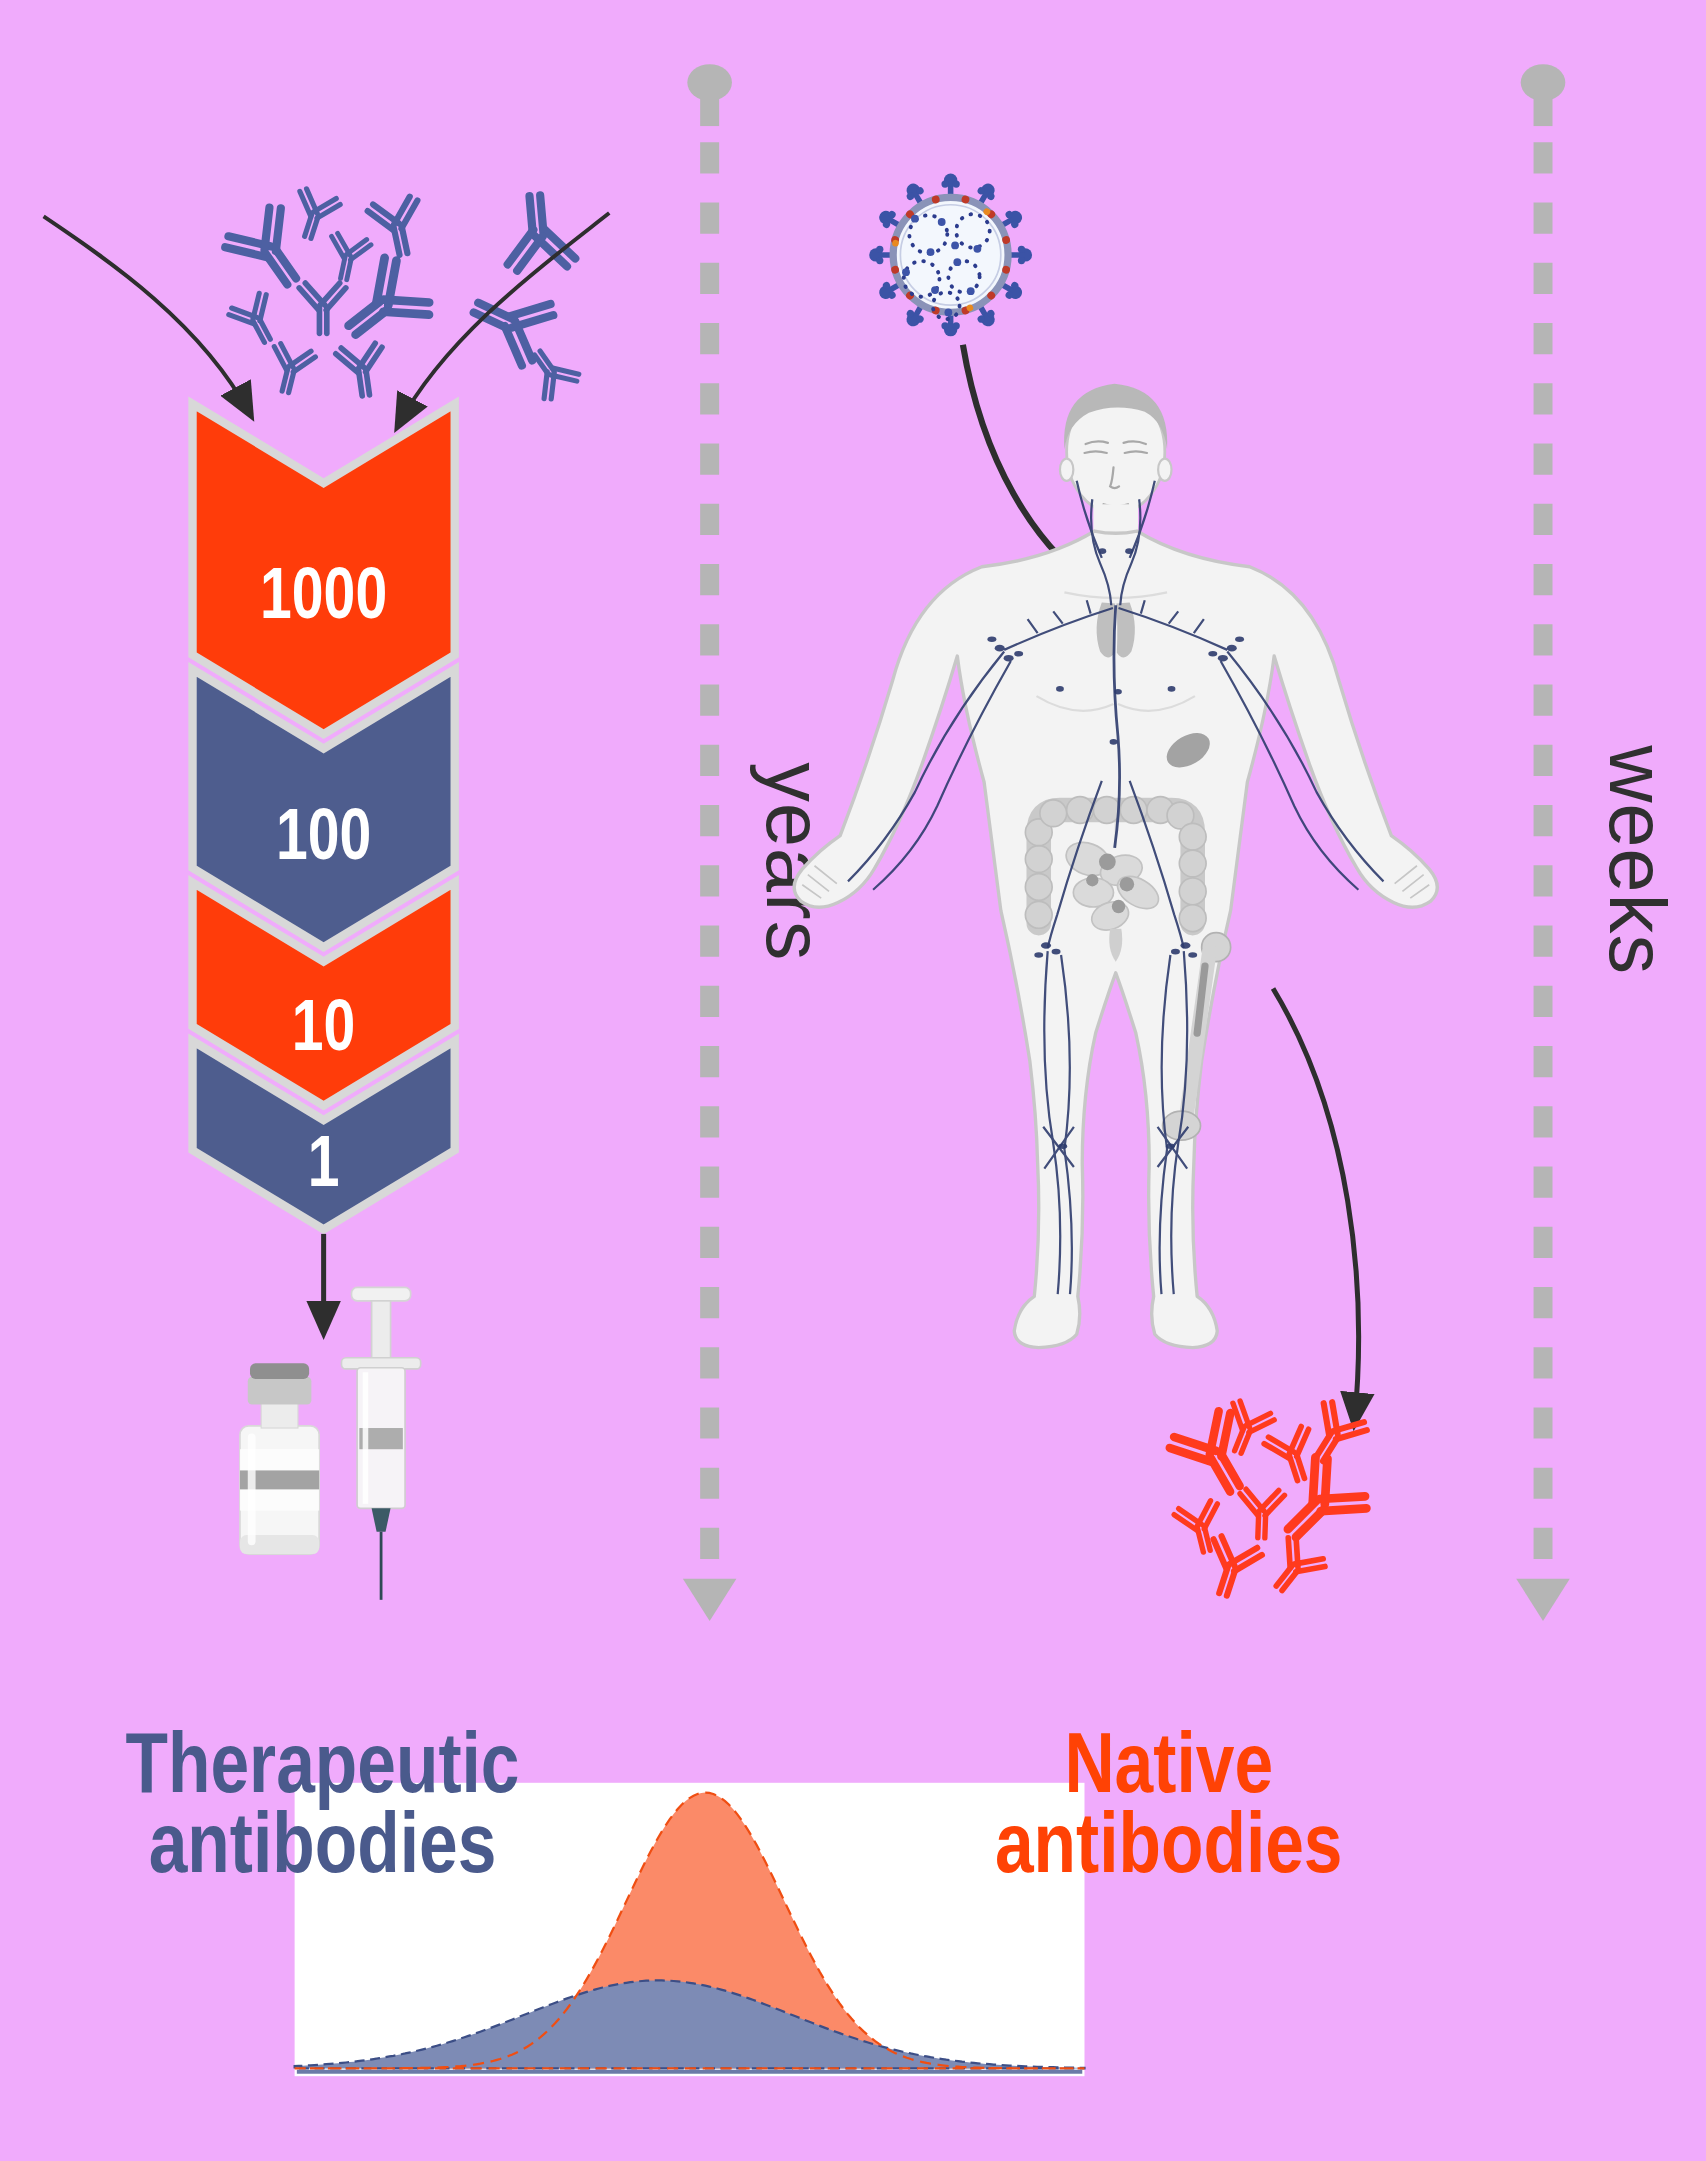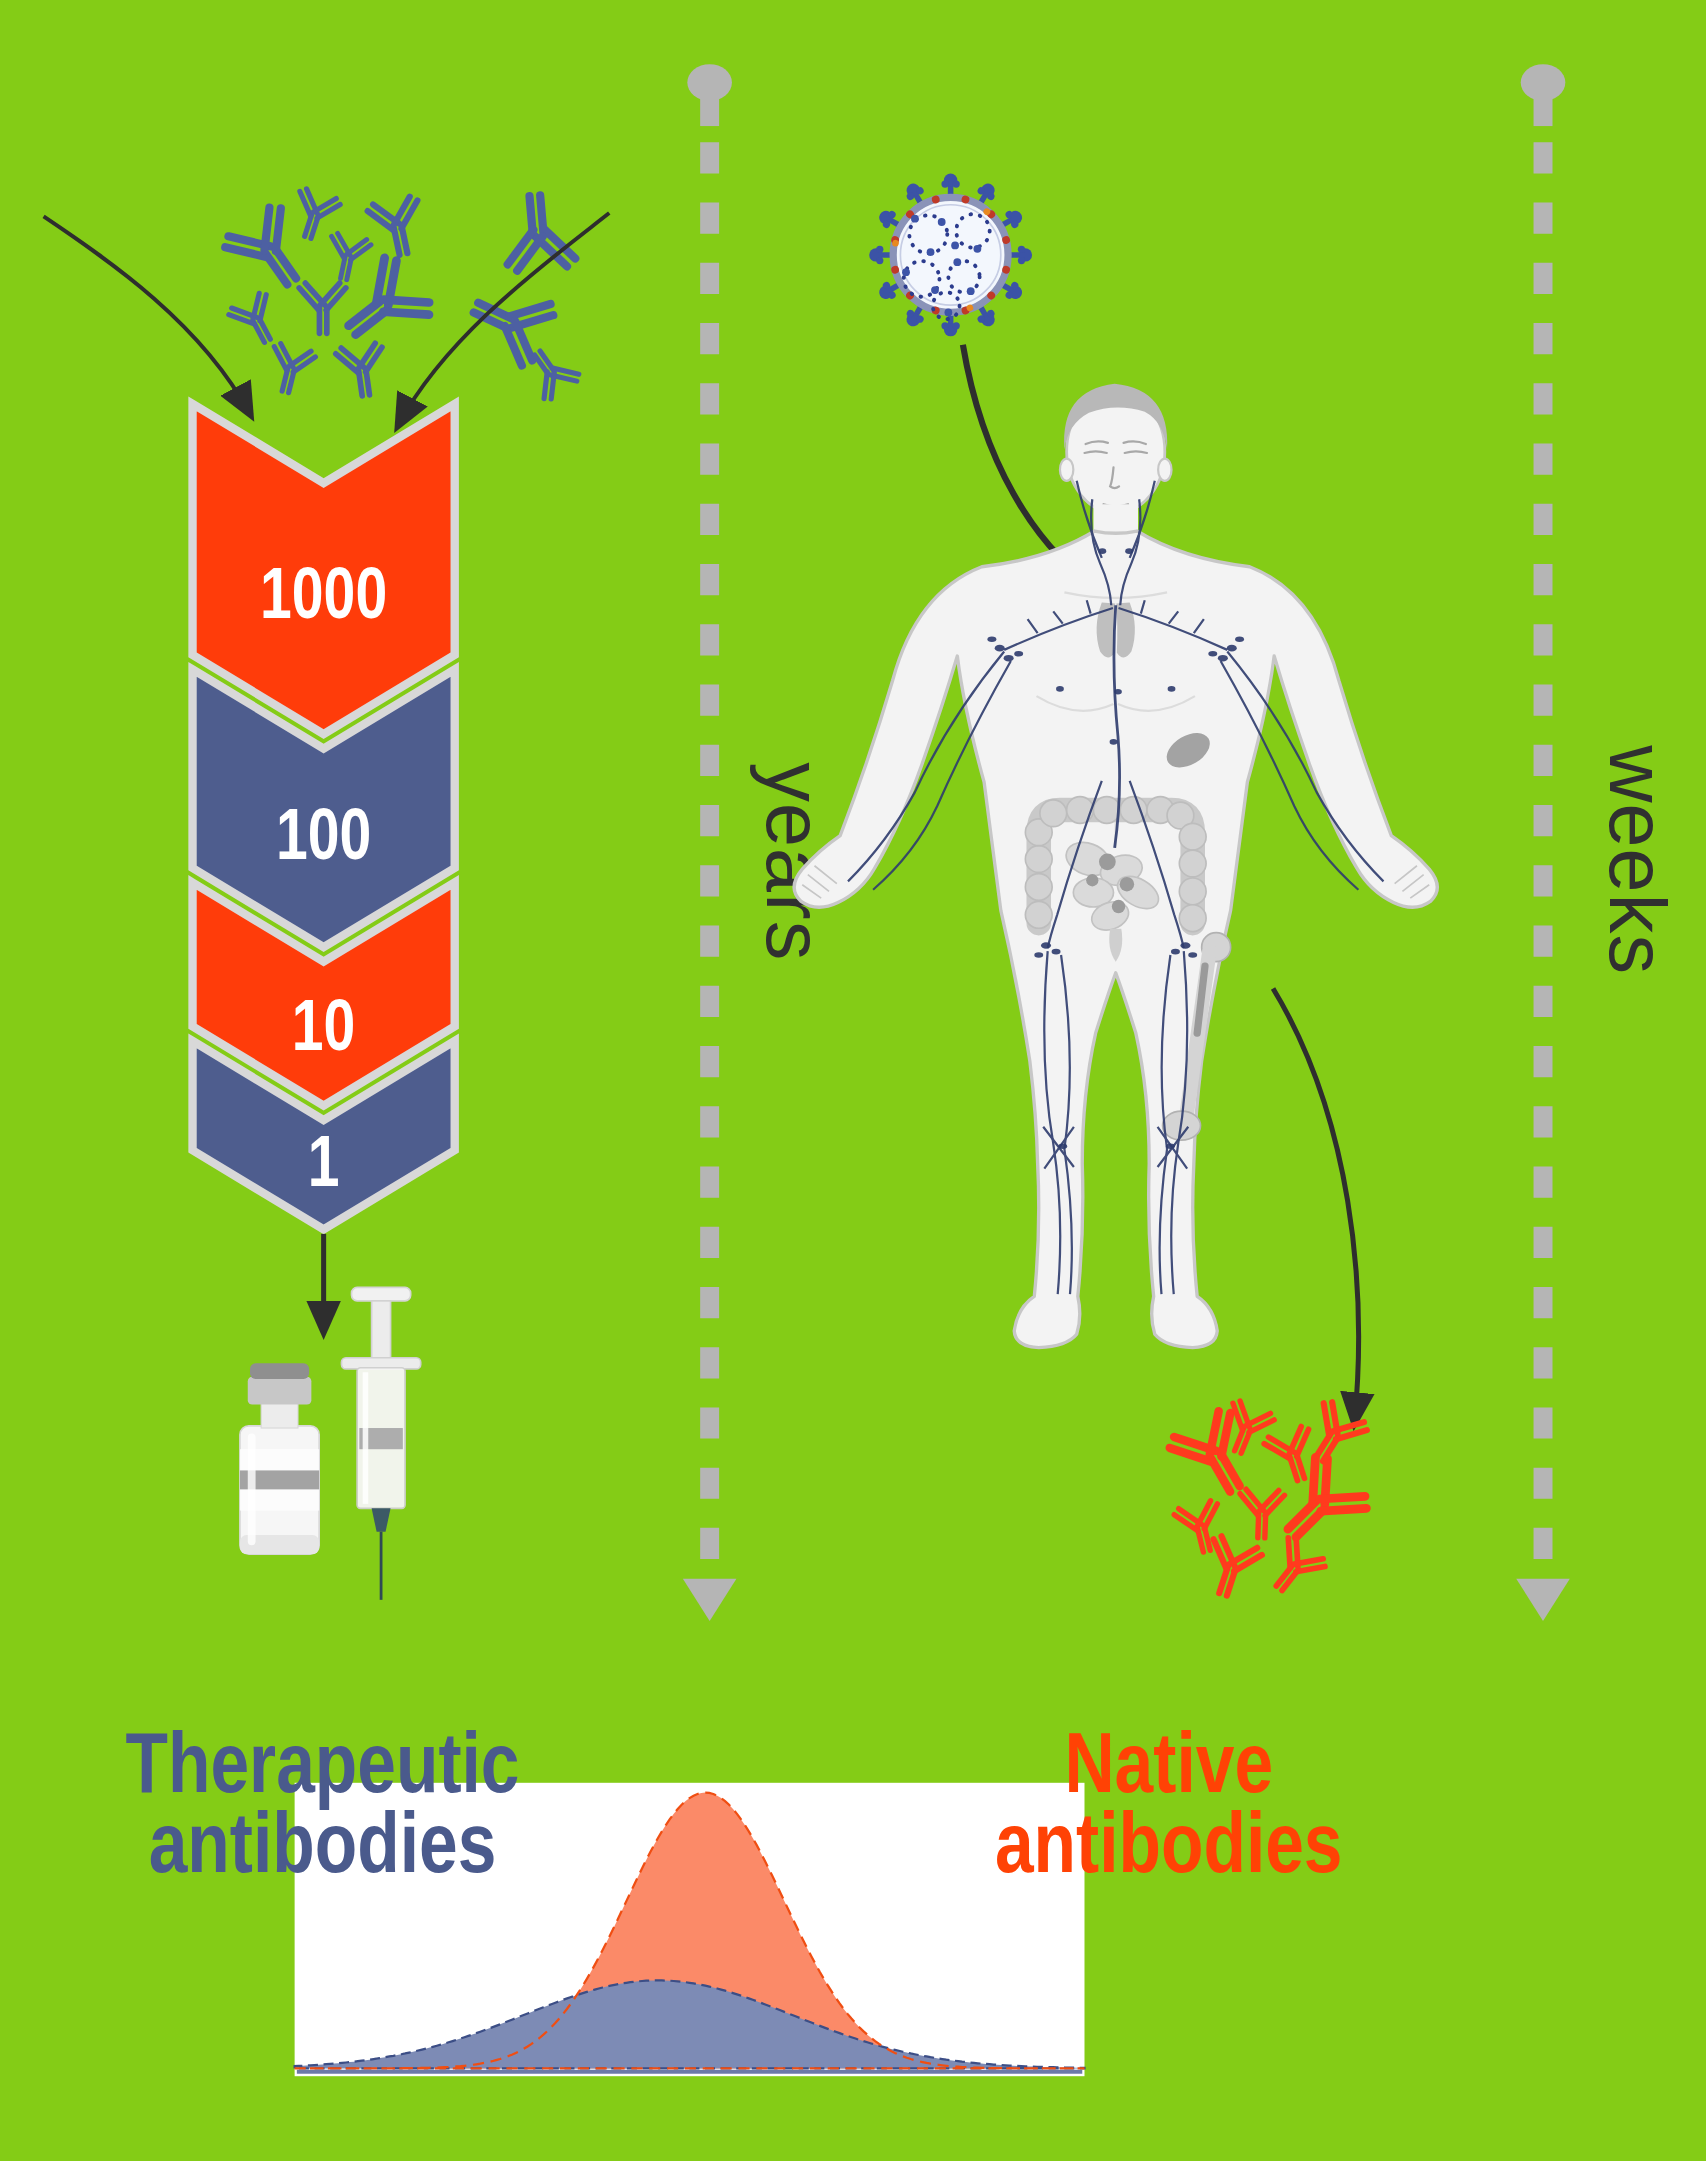--- a/index.html
+++ b/index.html
@@ -1,16 +1,16 @@
 <!DOCTYPE html>
 <html style="font-size:9px"><head>
 <meta charset="utf-8">
 <style>
   html,body{margin:0;padding:0;background:#000;}
-  #canvas{position:relative;width:1706px;height:2161px;background:#84cc16;overflow:hidden;}
+  #canvas{position:relative;width:1706px;height:2161px;background:#f0abfc;overflow:hidden;}
   svg{display:block;}
   text{font-family:"Liberation Sans","DejaVu Sans",sans-serif;}
   .num{font-weight:bold;font-size:128px;}
   .legend{font-weight:bold;font-size:152px;}
   .tlabel{font-size:142px;font-weight:normal;letter-spacing:2px;}
 </style>
 </head>
 <body>
 
 <div id="canvas">

